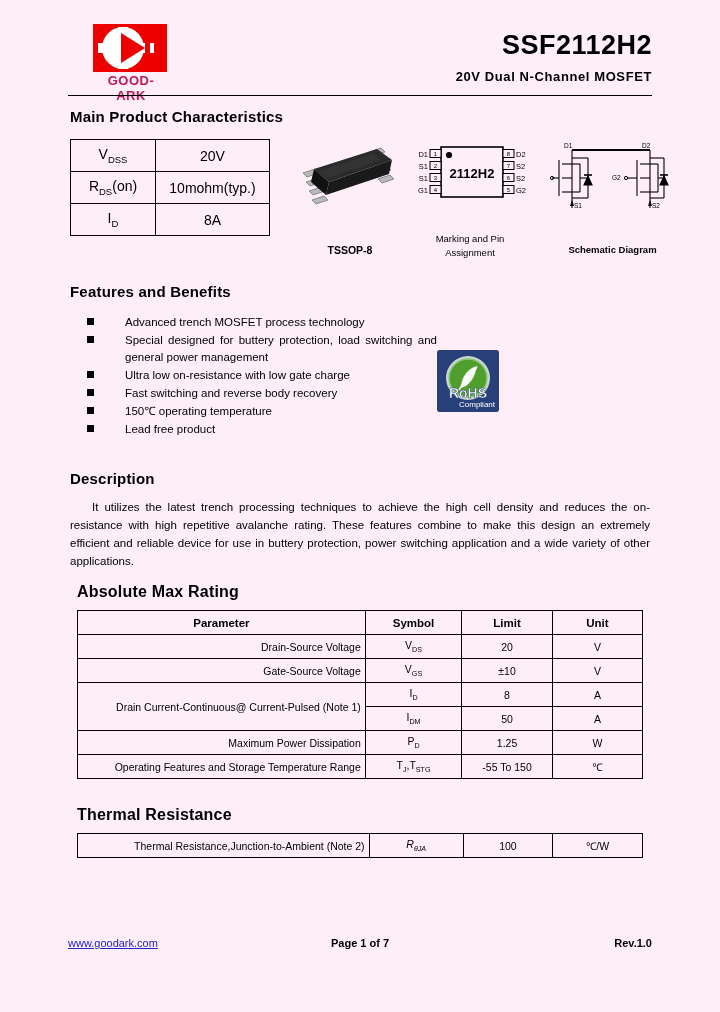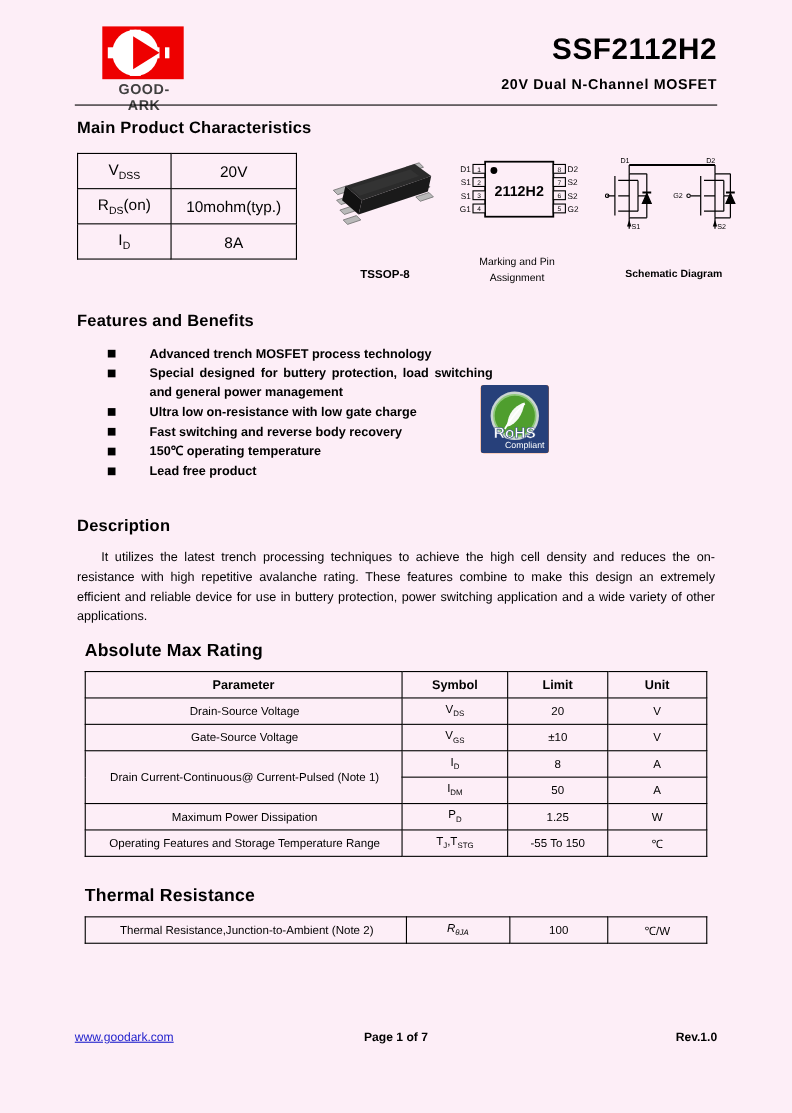--- a/index.html
+++ b/index.html
@@ -70,21 +70,21 @@
   }
   .logo-tri-bar {
     position: absolute;
     left: 52px; top: 9px;
     width: 5px; height: 30px;
     background: #ee0000;
   }
   .logo-text {
     font-size: 13px;
     font-weight: bold;
-    color: #404040;
+    color: #be185d;
     letter-spacing: 0.5px;
     margin-top: 1px;
     font-family: "Liberation Sans", sans-serif;
   }
   .part-title {
     position: absolute;
     right: 0; top: 8px;
     font-size: 27px;
     font-weight: bold;
     letter-spacing: 0.5px;
@@ -174,25 +174,24 @@
     left: 255px; top: 108px;
     width: 145px;
     text-align: center;
     font-size: 9.5px;
     font-weight: bold;
   }
 
   
   .feat-list {
     position: absolute;
-    left: 98px; top: 314px;
+    left: 87px; top: 314px;
     width: 350px;
     font-size: 11.5px;
     line-height: 16.5px;
-    font-weight: bold;
   }
   .feat-item {
     position: relative;
     padding-left: 38px;
     margin-bottom: 1.5px;
   }
   .feat-bullet {
     position: absolute;
     left: 0; top: 4px;
     width: 7px; height: 7px;
@@ -231,21 +230,21 @@
   .dt th, .dt td {
     border: 1px solid #000;
     padding: 2px 4px;
     height: 19px;
   }
   .dt th {
     font-weight: bold;
     font-size: 11.5px;
     text-align: center;
   }
-  .dt td.param { text-align: center; padding-left: 6px; }
+  .dt td.param { text-align: right; padding-left: 6px; }
   .dt td.ctr { text-align: center; }
 
   #abs-table { left: 77px; top: 610px; width: 566px; }
   #abs-table .c-param { width: 300px; }
   #abs-table .c-sym { width: 92px; }
   #abs-table .c-lim { width: 87px; }
   #abs-table .c-unit { width: 87px; }
 
   #th-table { left: 77px; top: 833px; width: 566px; }
   #th-table .c-param { width: 300px; }

